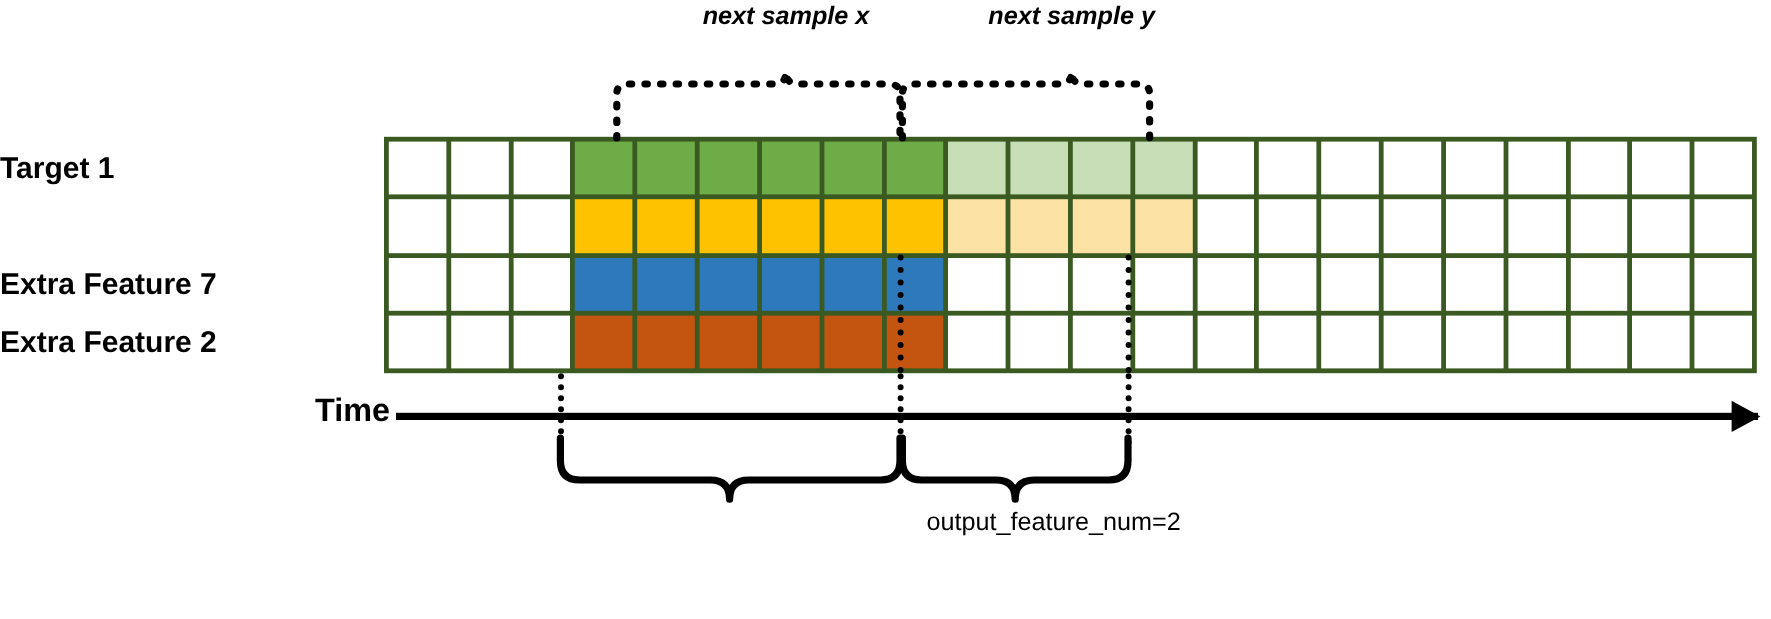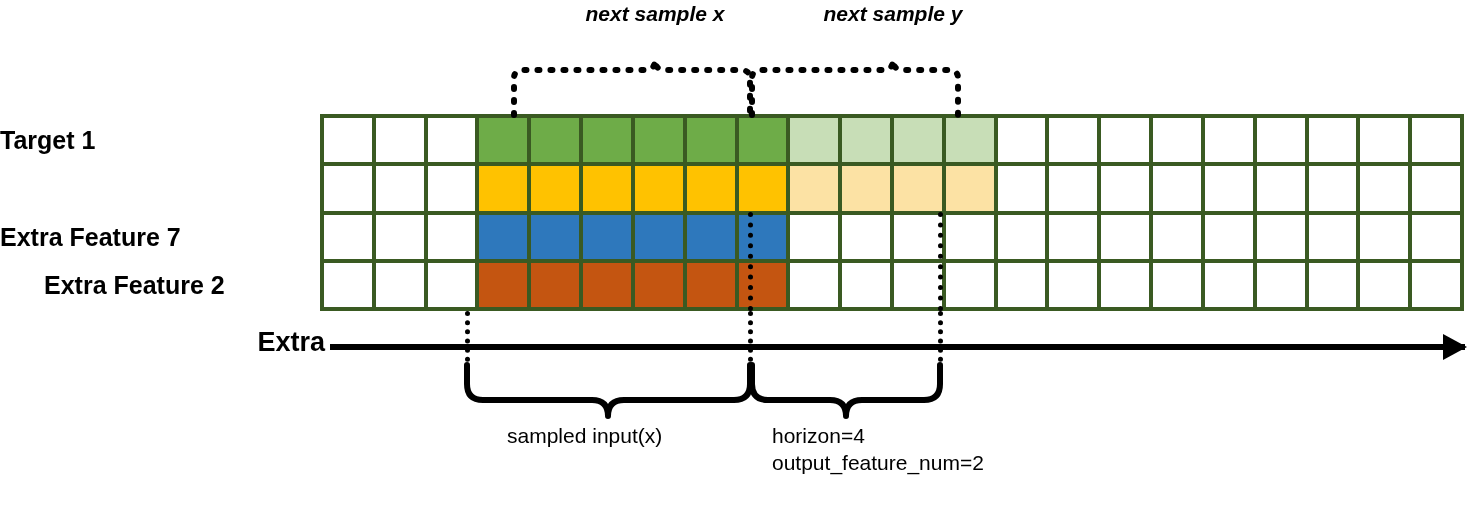--- a/index.html
+++ b/index.html
@@ -79,21 +79,21 @@
 <div id="stage">
 
 
   <div class="abs" id="labelcol">
     <div class="rl-wrap" style="top:0px;">
       <span class="rowlabel">Target 1</span>
     </div>
     <div class="rl-wrap" style="top:97px;">
       <span class="rowlabel">Extra Feature 7</span>
     </div>
-    <div class="rl-wrap" style="top:145.5px;padding-left:44px;">
+    <div class="rl-wrap" style="top:145.5px;">
       <span class="rowlabel">Extra Feature 2</span>
     </div>
   </div>
 
   <div class="abs" id="grid" style="background: rgb(58, 90, 34);">
       <div class="cell" style="background: rgb(255, 255, 255);"></div>
       <div class="cell" style="background: rgb(255, 255, 255);"></div>
       <div class="cell" style="background: rgb(255, 255, 255);"></div>
       <div class="cell" style="background: rgb(110, 172, 72);"></div>
       <div class="cell" style="background: rgb(110, 172, 72);"></div>
@@ -192,33 +192,31 @@
   <div class="abs topcap" style="left:793px;top:2px;width:200px;">next sample y</div>
   <div class="abs topcap" style="left:555px;top:2px;width:200px;">next sample x</div>
 
   <div class="abs vguide" style="left:465px;top:311px;height:60px;"></div>
   <div class="abs vguide" style="left:748px;top:311px;height:60px;"></div>
   <div class="abs vguide" style="left:938px;top:311px;height:60px;"></div>
 
   <div class="abs vguide" style="left:748px;top:212px;height:99px;"></div>
   <div class="abs vguide" style="left:938px;top:212px;height:99px;"></div>
 
-  <div class="abs" id="timelabel">Extra</div>
+  <div class="abs" id="timelabel">Time</div>
   <div class="abs" id="axis"></div>
   <div class="abs" id="axisarrow"></div>
 
   <svg class="abs" style="left:0px;top:360px;width:1476px;height:70px;">
 
     <path d="M 467,5 L 467,24 Q 467,40 483,40 L 592,40 Q 608,40 608,56 Q 608,40 624,40 L 734,40 Q 750,40 750,24 L 750,5" fill="none" stroke="#000" stroke-width="6" stroke-linecap="round" stroke-linejoin="round"></path>
 
     <path d="M 752,5 L 752,24 Q 752,40 768,40 L 830,40 Q 846,40 846,56 Q 846,40 862,40 L 924,40 Q 940,40 940,24 L 940,5" fill="none" stroke="#000" stroke-width="6" stroke-linecap="round" stroke-linejoin="round"></path>
   </svg>
 
   <div class="abs" style="left:507px;top:423px;">
-    <div class="botcap">sampled input(x)</div>
   </div>
 
   <div class="abs" style="left:772px;top:423px;">
-    <div class="botcap">horizon=4</div>
     <div class="botcap">output_feature_num=2</div>
   </div>
 
 </div>
 
 </body></html>

